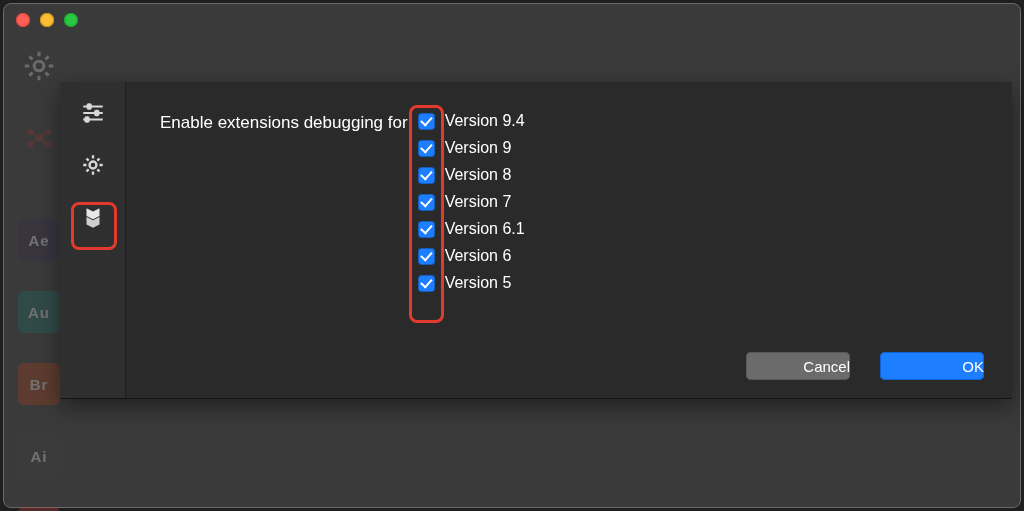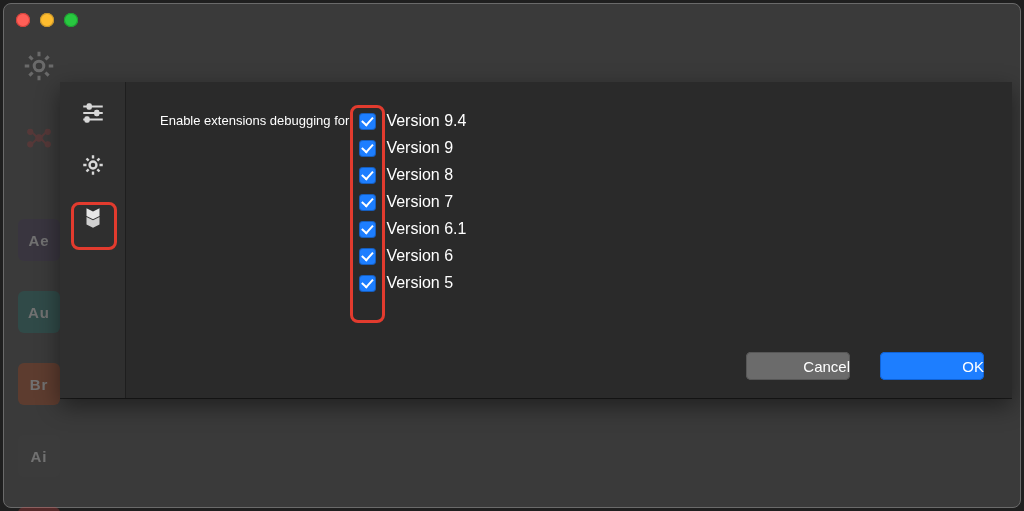--- a/index.html
+++ b/index.html
@@ -90,21 +90,21 @@
   }
 
   .dlg-body {
     position:absolute;
     left: 66px; right:0; top:0; bottom:0;
     padding: 30px 34px 20px 34px;
     color:#fff;
   }
   .row-wrap { display:flex; }
   .lead-label {
-    font-size: 13px;
+    font-size: 17px;
     white-space:nowrap;
     margin-top: 1px;
   }
   .checks-col {
     margin-left: 10px;
     display:flex; flex-direction:column; gap:9px;
     position:relative;
   }
   .chk-row {
     display:flex; align-items:center; gap:10px;

